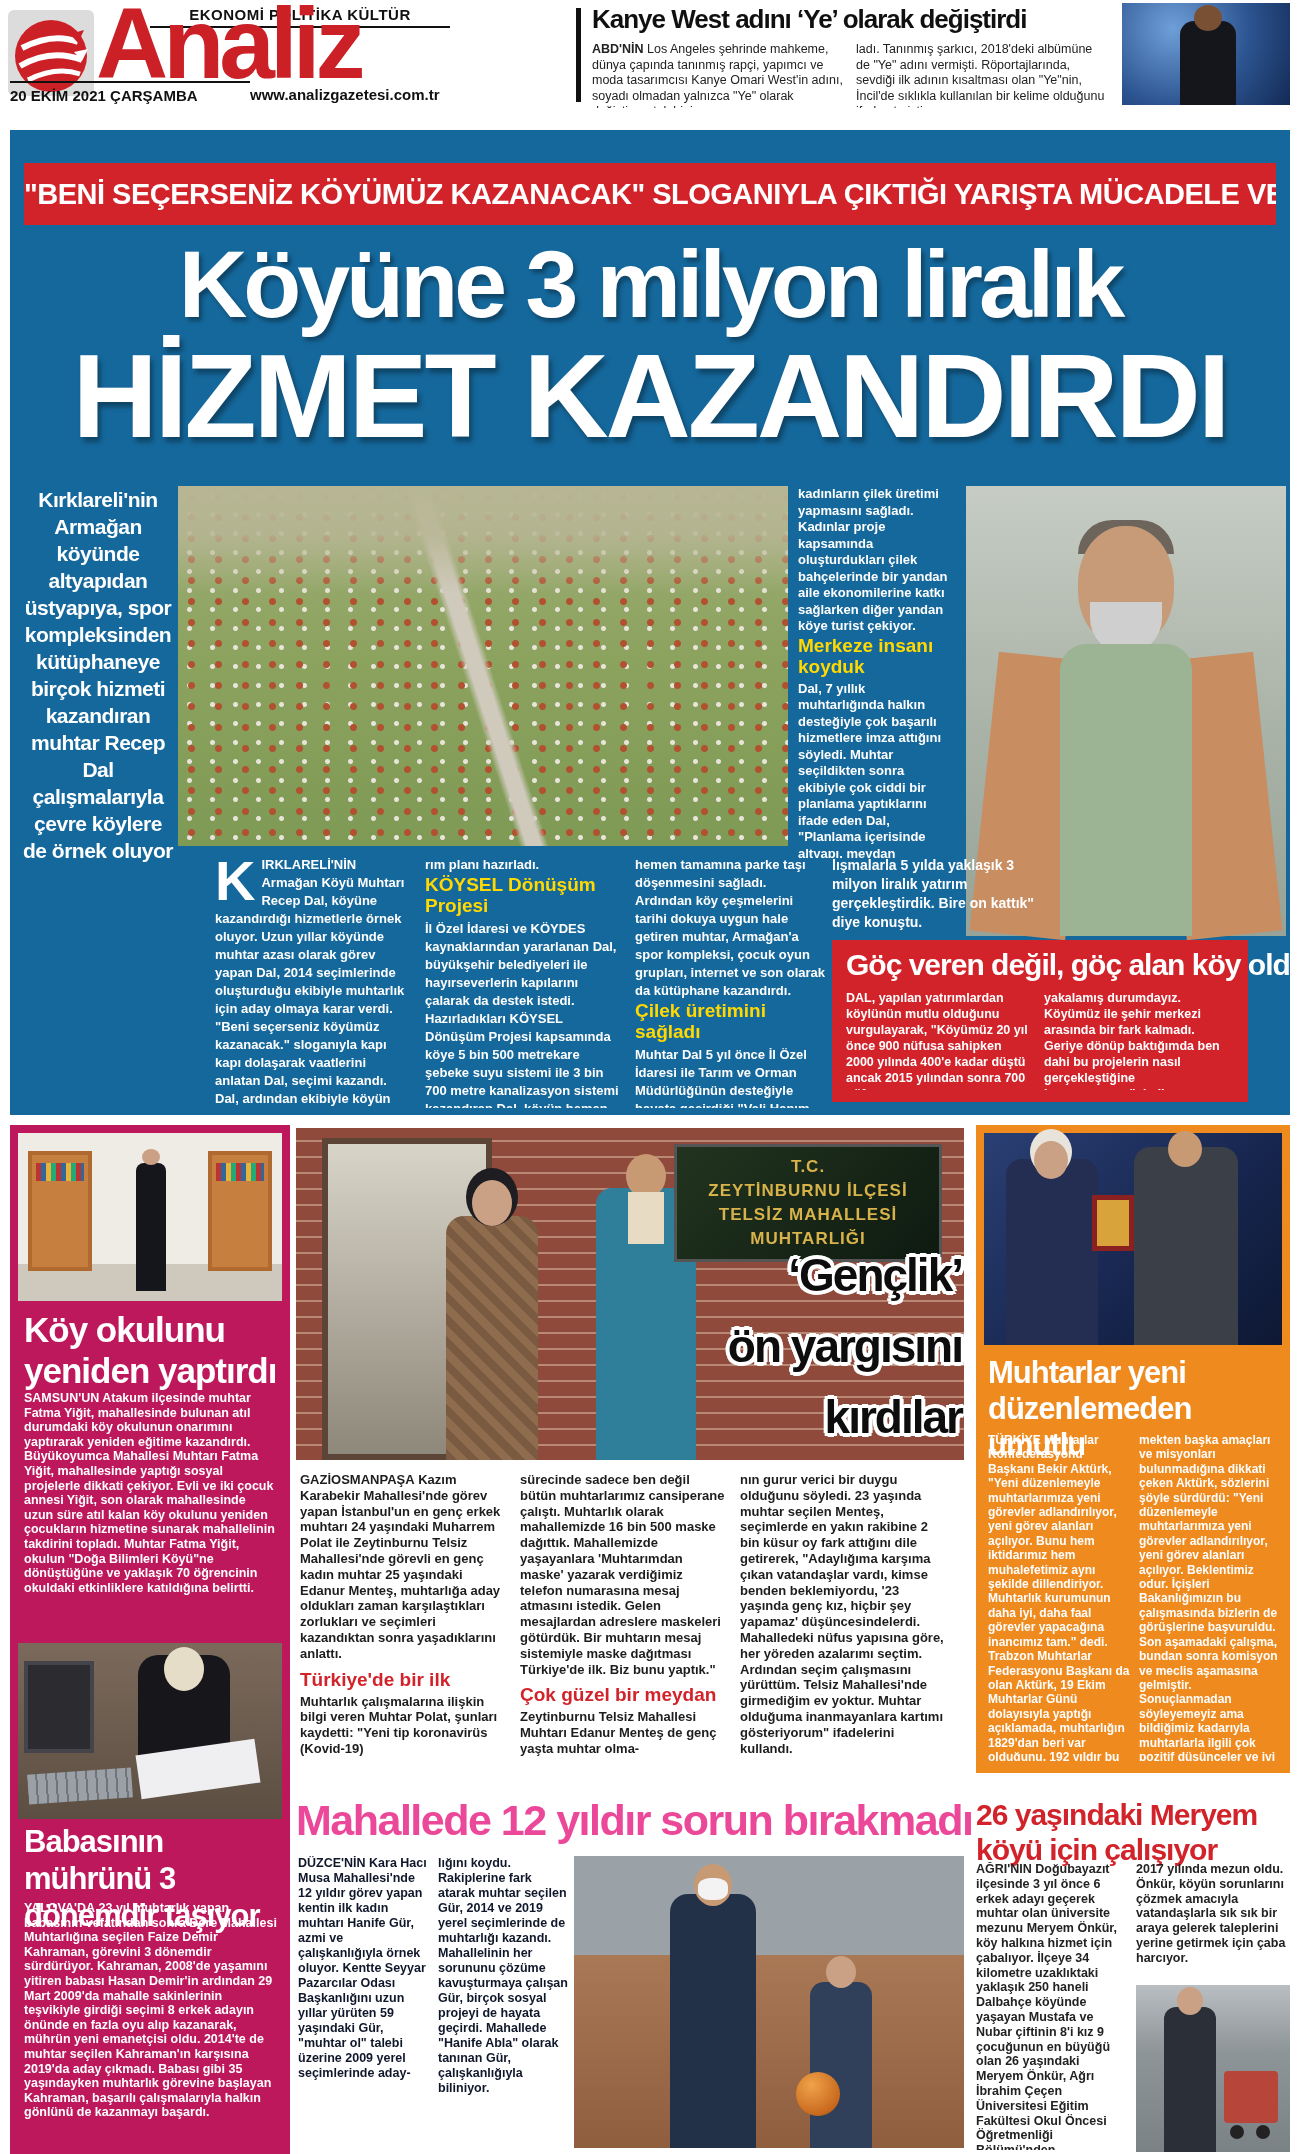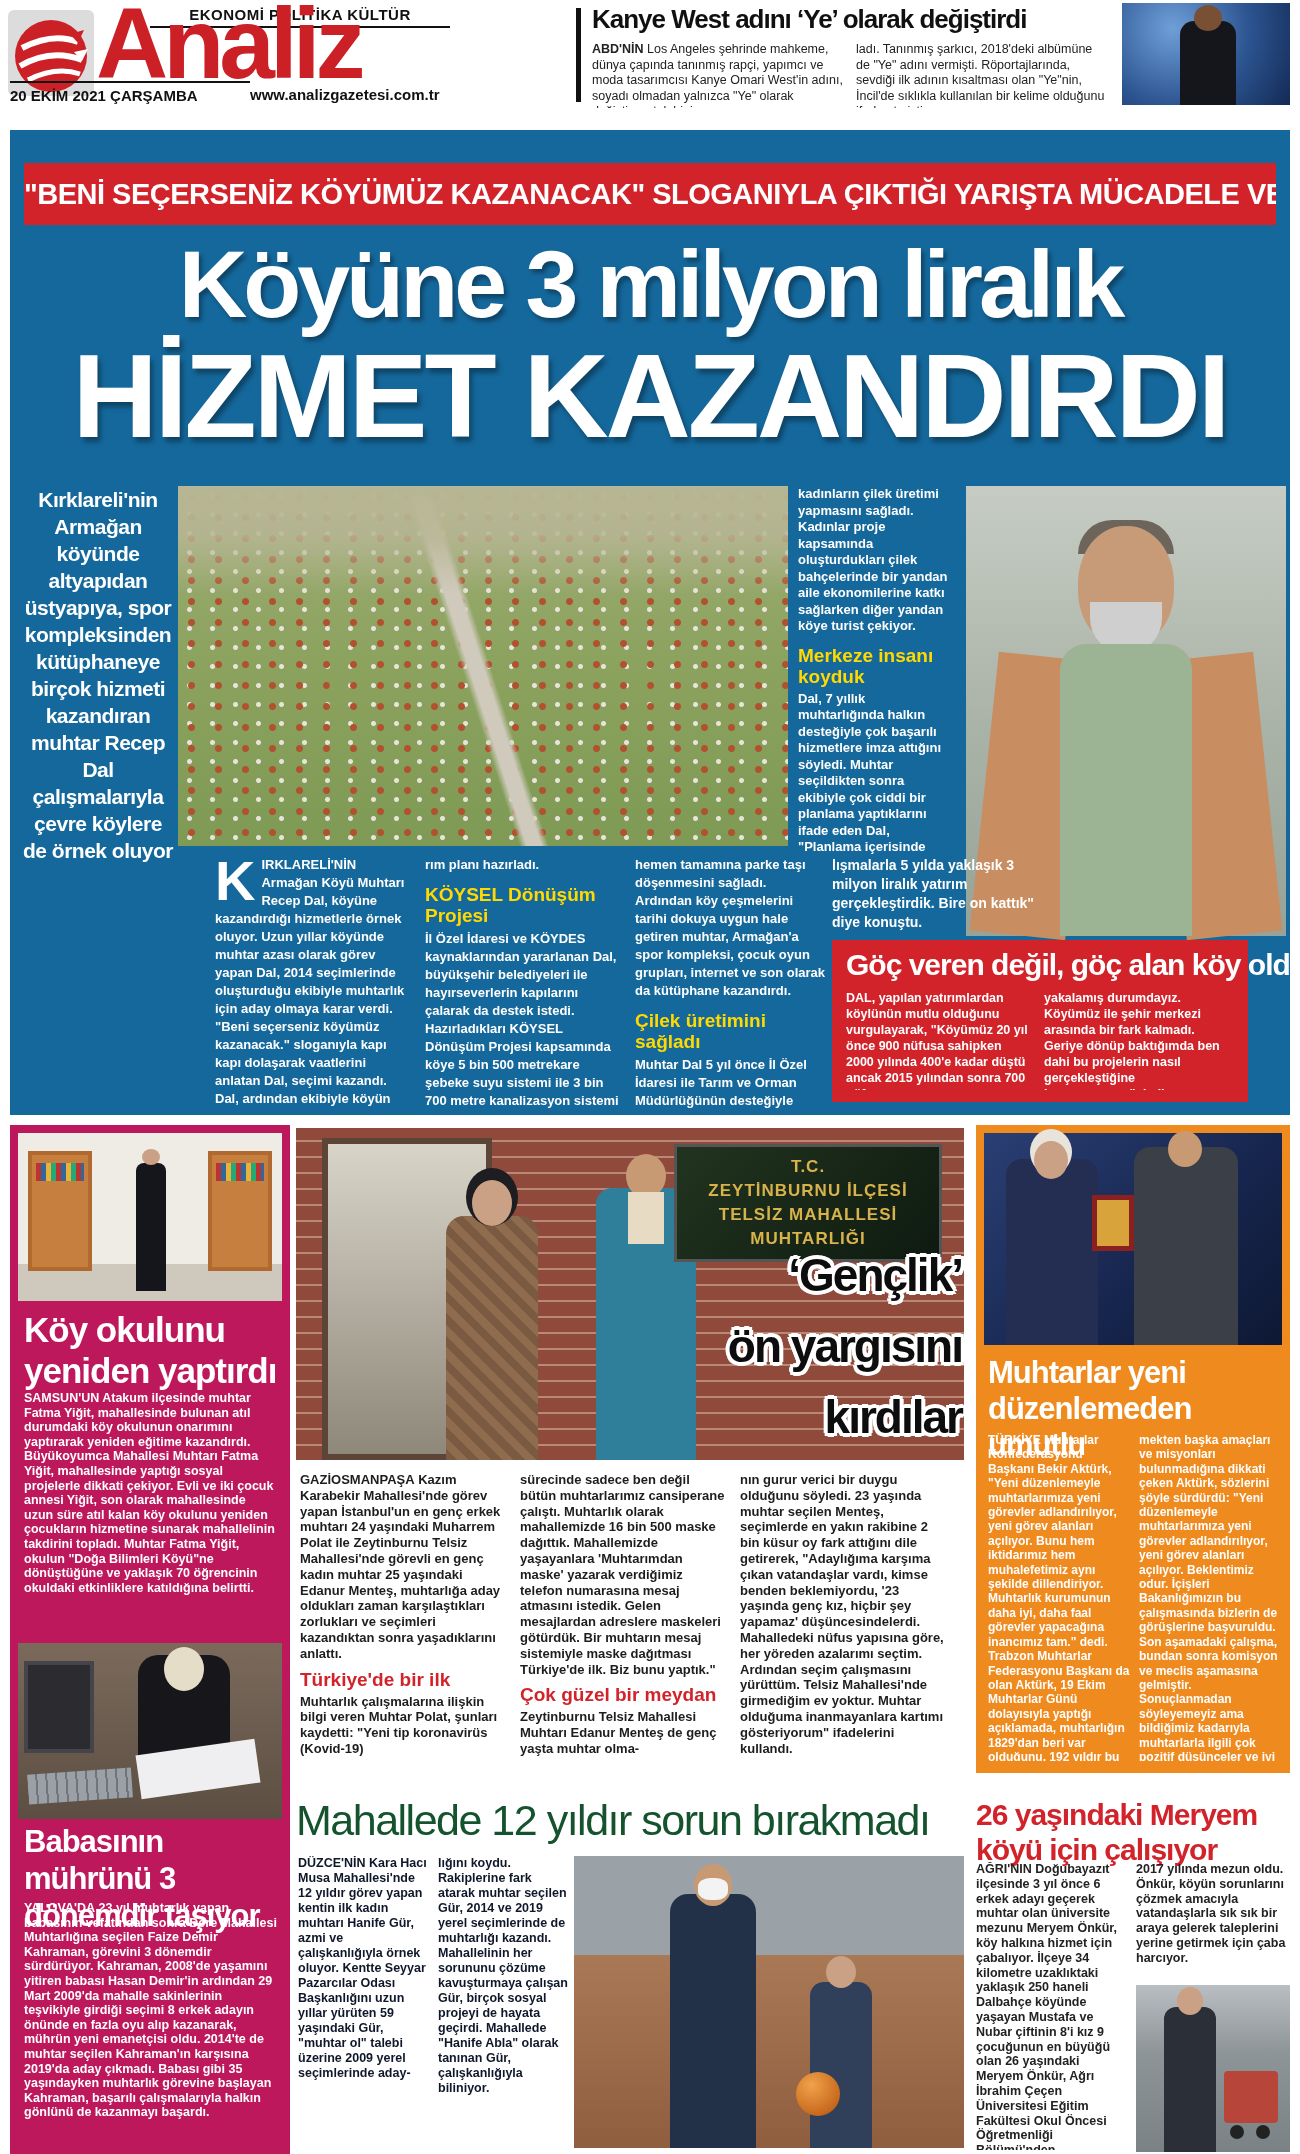--- a/index.html
+++ b/index.html
@@ -37,21 +37,21 @@
   .aerial{position:absolute;left:168px;top:356px;width:610px;height:360px;
      background:
        linear-gradient(180deg,#b7b694 0%,rgba(183,182,148,.85) 14%,rgba(183,182,148,0) 30%),
        linear-gradient(72deg,transparent 47%,#cfcabc 48%,#cfcabc 50%,transparent 51%),
        radial-gradient(circle,#b1512f 3px,rgba(0,0,0,0) 4px),
        radial-gradient(circle,#e8e4da 2px,rgba(0,0,0,0) 3px),
        linear-gradient(180deg,#9fae77 0%,#8da360 45%,#7e9a55 100%);
      background-size:auto,auto,27px 21px,23px 19px,auto;}
   .wcol{position:absolute;color:#fff;font-weight:700;}
   .rightcol{left:788px;top:356px;width:156px;height:372px;font-size:13px;line-height:16.5px;}
-  .ysub{color:#ffd900;font-size:19px;font-weight:800;margin:10px 0 4px;line-height:21px;}
+  .ysub{color:#ffd900;font-size:19px;font-weight:800;margin:0 0 4px;line-height:21px;}
   .rsub{color:#d2232a;font-size:19px;font-weight:800;margin:7px 0 4px;line-height:21px;}
   .portrait{position:absolute;left:956px;top:356px;width:320px;height:450px;
      background:linear-gradient(180deg,#c6ccc3,#a9b2a7 55%,#97a398);}
   .p-head{position:absolute;left:112px;top:40px;width:96px;height:120px;border-radius:48% 48% 46% 46%;background:#c79b78;}
   .p-hair{position:absolute;left:112px;top:34px;width:96px;height:34px;border-radius:48px 48px 0 0;background:#6d655c;}
   .p-beard{position:absolute;left:124px;top:116px;width:72px;height:52px;border-radius:0 0 40px 40px;background:#cfcfcf;}
   .p-shirt{position:absolute;left:94px;top:158px;width:132px;height:292px;background:#9db494;border-radius:26px 26px 0 0;}
   .p-jacket-l{position:absolute;left:18px;top:170px;width:96px;height:280px;background:#c98d62;transform:rotate(6deg);}
   .p-jacket-r{position:absolute;left:206px;top:170px;width:96px;height:280px;background:#c98d62;transform:rotate(-6deg);}
   .bodycol{position:absolute;top:726px;width:196px;height:252px;color:#fff;font-size:13px;line-height:18px;font-weight:700;}
@@ -91,21 +91,21 @@
   .fig-man{position:absolute;left:300px;top:60px;width:100px;height:272px;border-radius:16px 16px 0 0;background:#2f7f9b;}
   .fig-man::before{content:"";position:absolute;left:30px;top:-34px;width:40px;height:44px;border-radius:50%;background:#c89a74;}
   .fig-man::after{content:"";position:absolute;left:32px;top:4px;width:36px;height:52px;background:#e7dcc3;}
   .plaque{position:absolute;right:22px;top:16px;width:268px;height:118px;background:linear-gradient(135deg,#22341f,#0e1a10);
      border:3px solid #555;color:#d8b24a;text-align:center;font-weight:700;padding-top:8px;box-sizing:border-box;}
   .plaque div{font-size:17px;line-height:24px;letter-spacing:1px;}
   .youth-h{position:absolute;right:2px;top:112px;text-align:right;color:#0d0d0d;font-weight:900;
      font-size:46px;line-height:71px;letter-spacing:-2px;
      text-shadow:-3px -3px 0 #fff,3px -3px 0 #fff,-3px 3px 0 #fff,3px 3px 0 #fff,0 4px 0 #fff,4px 0 0 #fff,-4px 0 0 #fff,0 -4px 0 #fff;}
   .midcol{position:absolute;top:1472px;width:206px;height:320px;font-size:13px;line-height:15.8px;font-weight:700;color:#1d1d1d;overflow:hidden;}
-  .mah-h{left:296px;top:1796px;width:668px;text-align:left;font-size:43px;font-weight:400;color:#14532d;letter-spacing:-1.5px;white-space:nowrap;}
+  .mah-h{left:296px;top:1796px;width:668px;text-align:left;font-size:43px;font-weight:700;color:#ec4899;letter-spacing:-1.5px;white-space:nowrap;}
   .hancol{position:absolute;top:1856px;width:130px;height:292px;font-size:12.5px;line-height:15px;font-weight:700;color:#0f172a;overflow:hidden;}
   .maskphoto{left:574px;top:1856px;width:390px;height:292px;
      background:linear-gradient(180deg,#9aa2a8 0 34%,#a97855 34%,#8f5e3f);}
   .mask-man{position:absolute;left:96px;top:38px;width:86px;height:254px;border-radius:18px 18px 0 0;background:#223148;}
   .mask-man::before{content:"";position:absolute;left:24px;top:-30px;width:38px;height:42px;border-radius:50%;background:#c89a74;}
   .mask-man::after{content:"";position:absolute;left:28px;top:-16px;width:30px;height:22px;border-radius:40%;background:#f3f3f3;}
   .mask-kid{position:absolute;left:236px;top:126px;width:62px;height:166px;border-radius:14px 14px 0 0;background:#31405a;}
   .mask-kid::before{content:"";position:absolute;left:16px;top:-26px;width:30px;height:32px;border-radius:50%;background:#caa184;}
   .ball{position:absolute;left:222px;top:216px;width:44px;height:44px;border-radius:50%;background:radial-gradient(circle at 35% 30%,#f0a24a,#c96a1e 70%,#9c4f12);}
 

